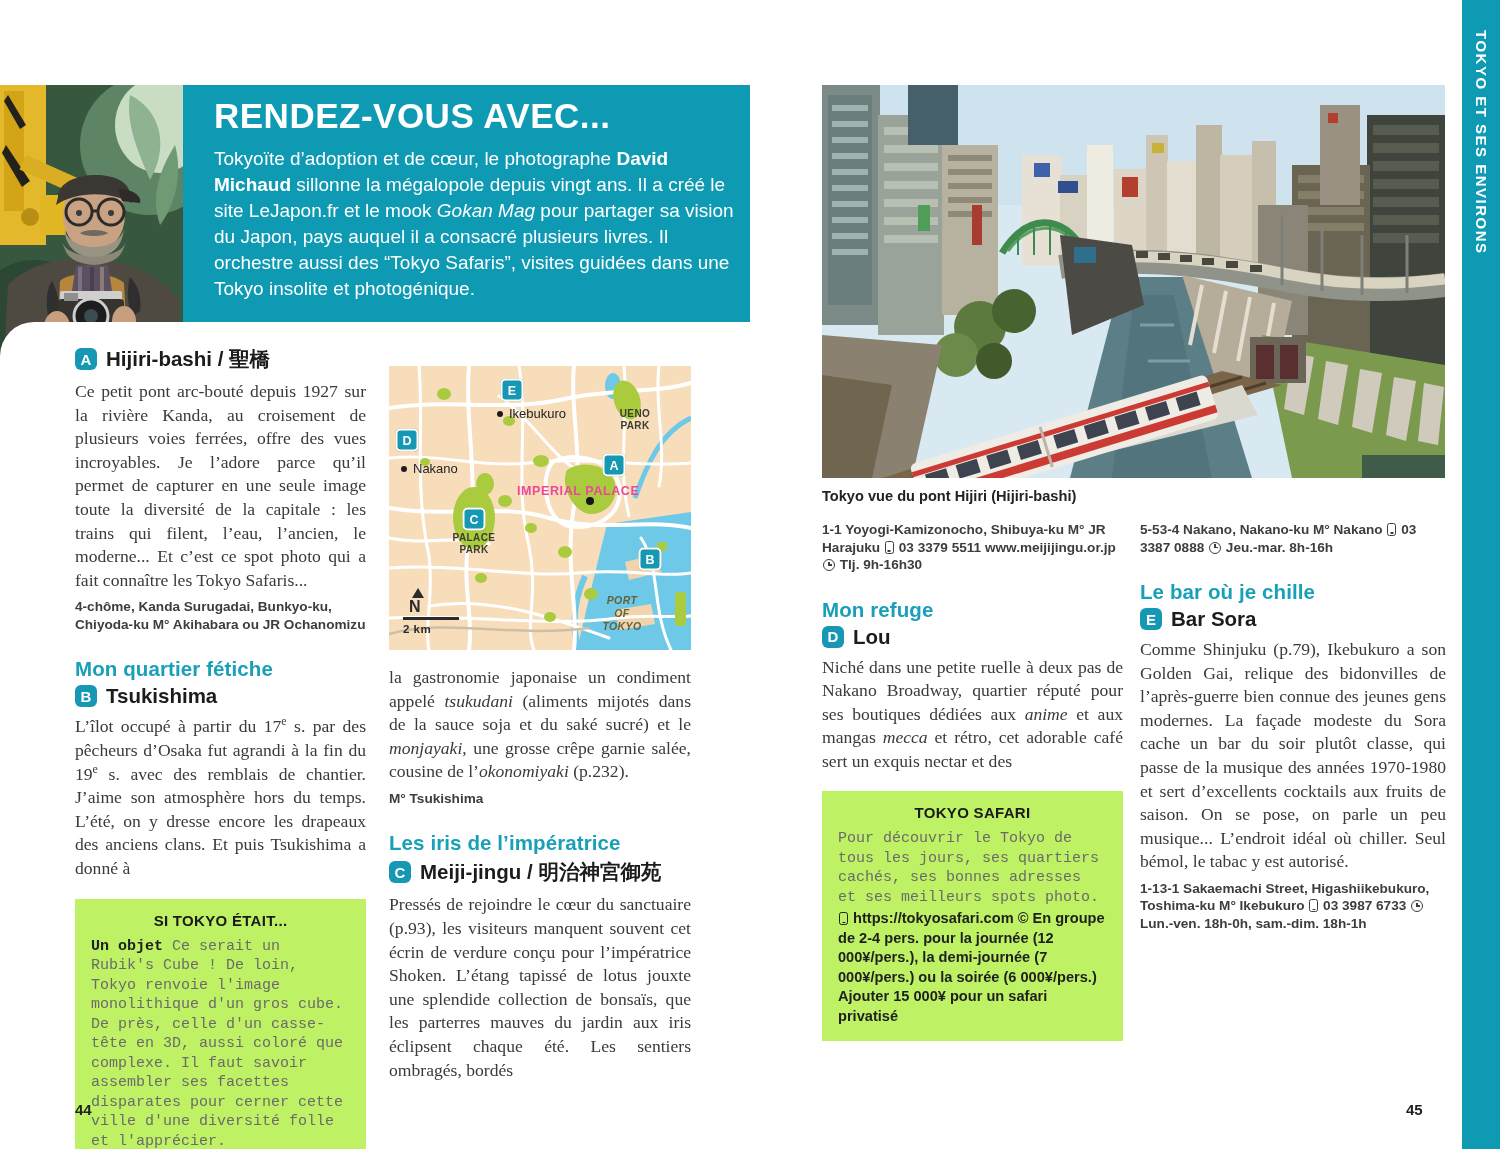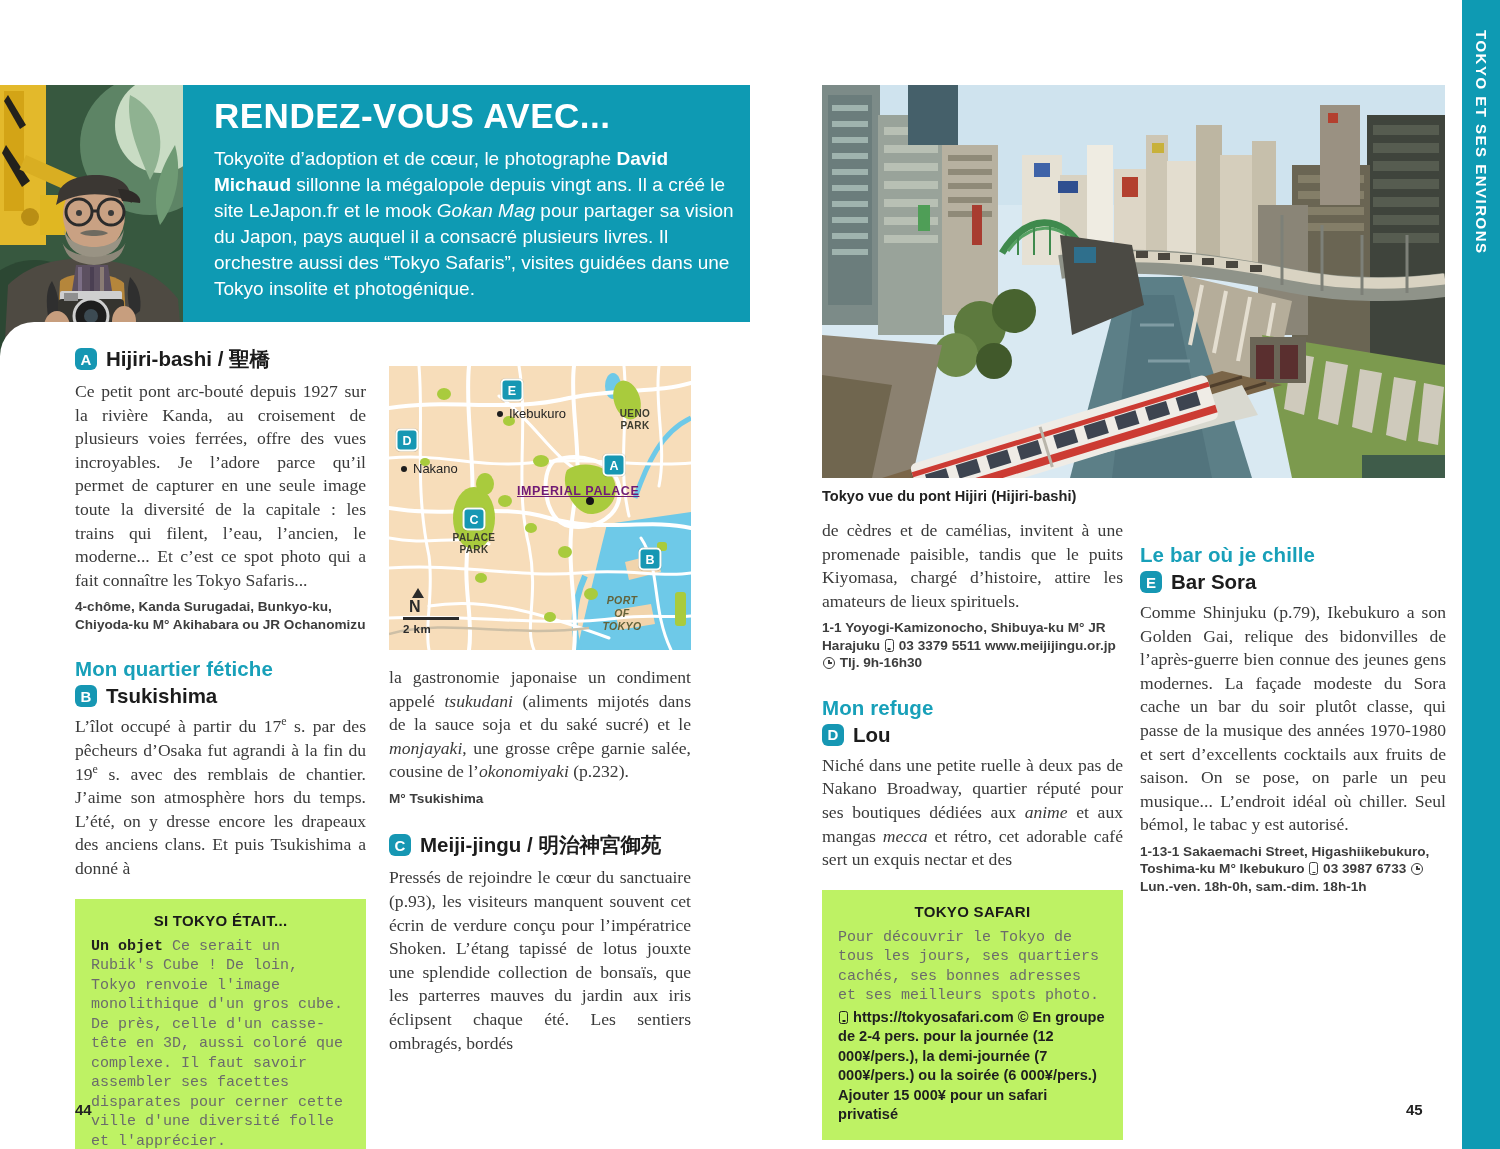--- a/index.html
+++ b/index.html
@@ -61,21 +61,21 @@
   
   .map{position:relative;width:302px;height:284px;margin:0 0 16px 0;overflow:hidden;}
   .map svg{position:absolute;left:0;top:0;}
   .map-marker{position:absolute;width:19px;height:19px;border-radius:5px;background:#1697b3;
               border:2px solid #fdfdf8;box-shadow:0 0 0 .5px rgba(0,0,0,.15);color:#fff;font-size:12.5px;font-weight:bold;
               display:flex;align-items:center;justify-content:center;transform:translate(-50%,-50%);z-index:3;}
   .map-label{position:absolute;font-weight:bold;color:#2e2e2e;z-index:2;}
   .lbl-park{font-size:10px;letter-spacing:.4px;text-align:center;line-height:11.5px;color:#3c3c30;}
   .lbl-city{font-size:13px;font-weight:normal;color:#232323;white-space:nowrap;}
   .lbl-city::before{content:"";display:inline-block;width:6px;height:6px;border-radius:50%;background:#1d1d1d;margin-right:6px;vertical-align:1px;}
-  .lbl-big{font-size:12.5px;letter-spacing:.6px;color:#701a75;white-space:nowrap;text-decoration:underline;}
+  .lbl-big{font-size:12.5px;letter-spacing:.6px;color:#ec4899;white-space:nowrap;}
   .lbl-port{font-size:10.5px;font-style:italic;color:#62623a;text-align:center;line-height:13px;letter-spacing:.4px;}
   .north{position:absolute;left:14px;top:222px;width:60px;text-align:left;z-index:2;color:#2b2b2b;}
   .north .tri{width:0;height:0;border-left:6px solid transparent;border-right:6px solid transparent;
               border-bottom:10px solid #2b2b2b;margin-left:9px;}
   .north .n{font-weight:bold;font-size:16px;margin-left:6px;line-height:17px;}
   .north .bar{width:56px;height:2.5px;background:#2b2b2b;margin:2px 0 3px 0;}
   .north .km{font-weight:bold;font-size:11.5px;letter-spacing:.5px;}
 
   
   .cityphoto{position:absolute;left:822px;top:85px;width:623px;height:393px;z-index:4;}
@@ -246,20 +246,21 @@
         <div class="n">N</div>
         <div class="bar"></div>
         <div class="km">2 km</div>
       </div>
     </div>
 
     <p class="bodytext"><span>la gastronomie japonaise un condiment appelé </span><span class="i">tsukudani</span><span> (aliments mijotés dans de la sauce soja et du saké sucré) et le </span><span class="i">monjayaki</span><span>, une grosse crêpe garnie salée, cousine de l’</span><span class="i">okonomiyaki</span><span> (p.232).</span></p>
     <div class="addr">M° Tsukishima</div>
     <div class="gap24"></div>
     <div>
+      <div class="sec-h3">Les iris de l’impératrice</div>
       <div class="sec-h4">
         <span class="sec-marker">C</span>
         <span>Meiji-jingu / 明治神宮御苑</span>
       </div>
       <p class="bodytext">Pressés de rejoindre le cœur du sanctuaire (p.93), les visiteurs manquent souvent cet écrin de verdure conçu pour l’impératrice Shoken. L’étang tapissé de lotus jouxte une splendide collection de bonsaïs, que les parterres mauves du jardin aux iris éclipsent chaque été. Les sentiers ombragés, bordés</p>
     </div>
   </div>
 
   <svg class="cityphoto" viewBox="0 0 623 393">
     <rect width="623" height="393" fill="#d9e9f2"></rect>
@@ -432,39 +433,39 @@
           <rect x="290" y="344" width="22" height="14"></rect>
           <rect x="322" y="344" width="22" height="14"></rect>
           <rect x="354" y="344" width="22" height="14"></rect>
         </g>
       <line x1="216" y1="332" x2="216" y2="374" stroke="#b9b5aa" stroke-width="3"></line>
     </g>
   </svg>
   <div class="caption">Tokyo vue du pont Hijiri (Hijiri-bashi)</div>
 
   <div class="col" id="col3">
-    <p class="bodytext">de cèdres et de camélias, invitent à une promenade paisible, tandis que le puits Kiyomasa, chargé d’histoire, attire les amateurs de lieux spirituels.</p>
     <div class="addr"><span>1-1 Yoyogi-Kamizonocho, Shibuya-ku M° JR Harajuku </span><span class="ic ic-phone"></span><span> 03 3379 5511 www.meijijingu.or.jp </span><span class="ic ic-clock"></span><span> Tlj. 9h-16h30</span></div>
     <div class="gap24"></div>
     <div>
       <div class="sec-h3">Mon refuge</div>
       <div class="sec-h4">
         <span class="sec-marker">D</span>
         <span>Lou</span>
       </div>
       <p class="bodytext"><span>Niché dans une petite ruelle à deux pas de Nakano Broadway, quartier réputé pour ses boutiques dédiées aux </span><span class="i">anime</span><span> et aux mangas </span><span class="i">mecca</span><span> et rétro, cet adorable café sert un exquis nectar et des</span></p>
     </div>
     <div class="greybox">
       <div class="gb-title">TOKYO SAFARI</div>
       <div class="gb-body">Pour découvrir le Tokyo de tous les jours, ses quartiers cachés, ses bonnes adresses et ses meilleurs spots photo.</div>
       <div class="gb-bold"><span class="ic ic-phone"></span><span> https://tokyosafari.com © En groupe de 2-4 pers. pour la journée (12 000¥/pers.), la demi-journée (7 000¥/pers.) ou la soirée (6 000¥/pers.) Ajouter 15 000¥ pour un safari privatisé</span></div>
     </div>
   </div>
 
   <div class="col" id="col4">
+    <div class="addr"><span>5-53-4 Nakano, Nakano-ku M° Nakano </span><span class="ic ic-phone"></span><span> 03 3387 0888 </span><span class="ic ic-clock"></span><span> Jeu.-mar. 8h-16h</span></div>
     <div class="gap24"></div>
     <div>
       <div class="sec-h3">Le bar où je chille</div>
       <div class="sec-h4">
         <span class="sec-marker">E</span>
         <span>Bar Sora</span>
       </div>
       <p class="bodytext">Comme Shinjuku (p.79), Ikebukuro a son Golden Gai, relique des bidonvilles de l’après-guerre bien connue des jeunes gens modernes. La façade modeste du Sora cache un bar du soir plutôt classe, qui passe de la musique des années 1970-1980 et sert d’excellents cocktails aux fruits de saison. On se pose, on parle un peu musique... L’endroit idéal où chiller. Seul bémol, le tabac y est autorisé.</p>
       <div class="addr"><span>1-13-1 Sakaemachi Street, Higashiikebukuro, Toshima-ku M° Ikebukuro </span><span class="ic ic-phone"></span><span> 03 3987 6733 </span><span class="ic ic-clock"></span><span> Lun.-ven. 18h-0h, sam.-dim. 18h-1h</span></div>
     </div>

